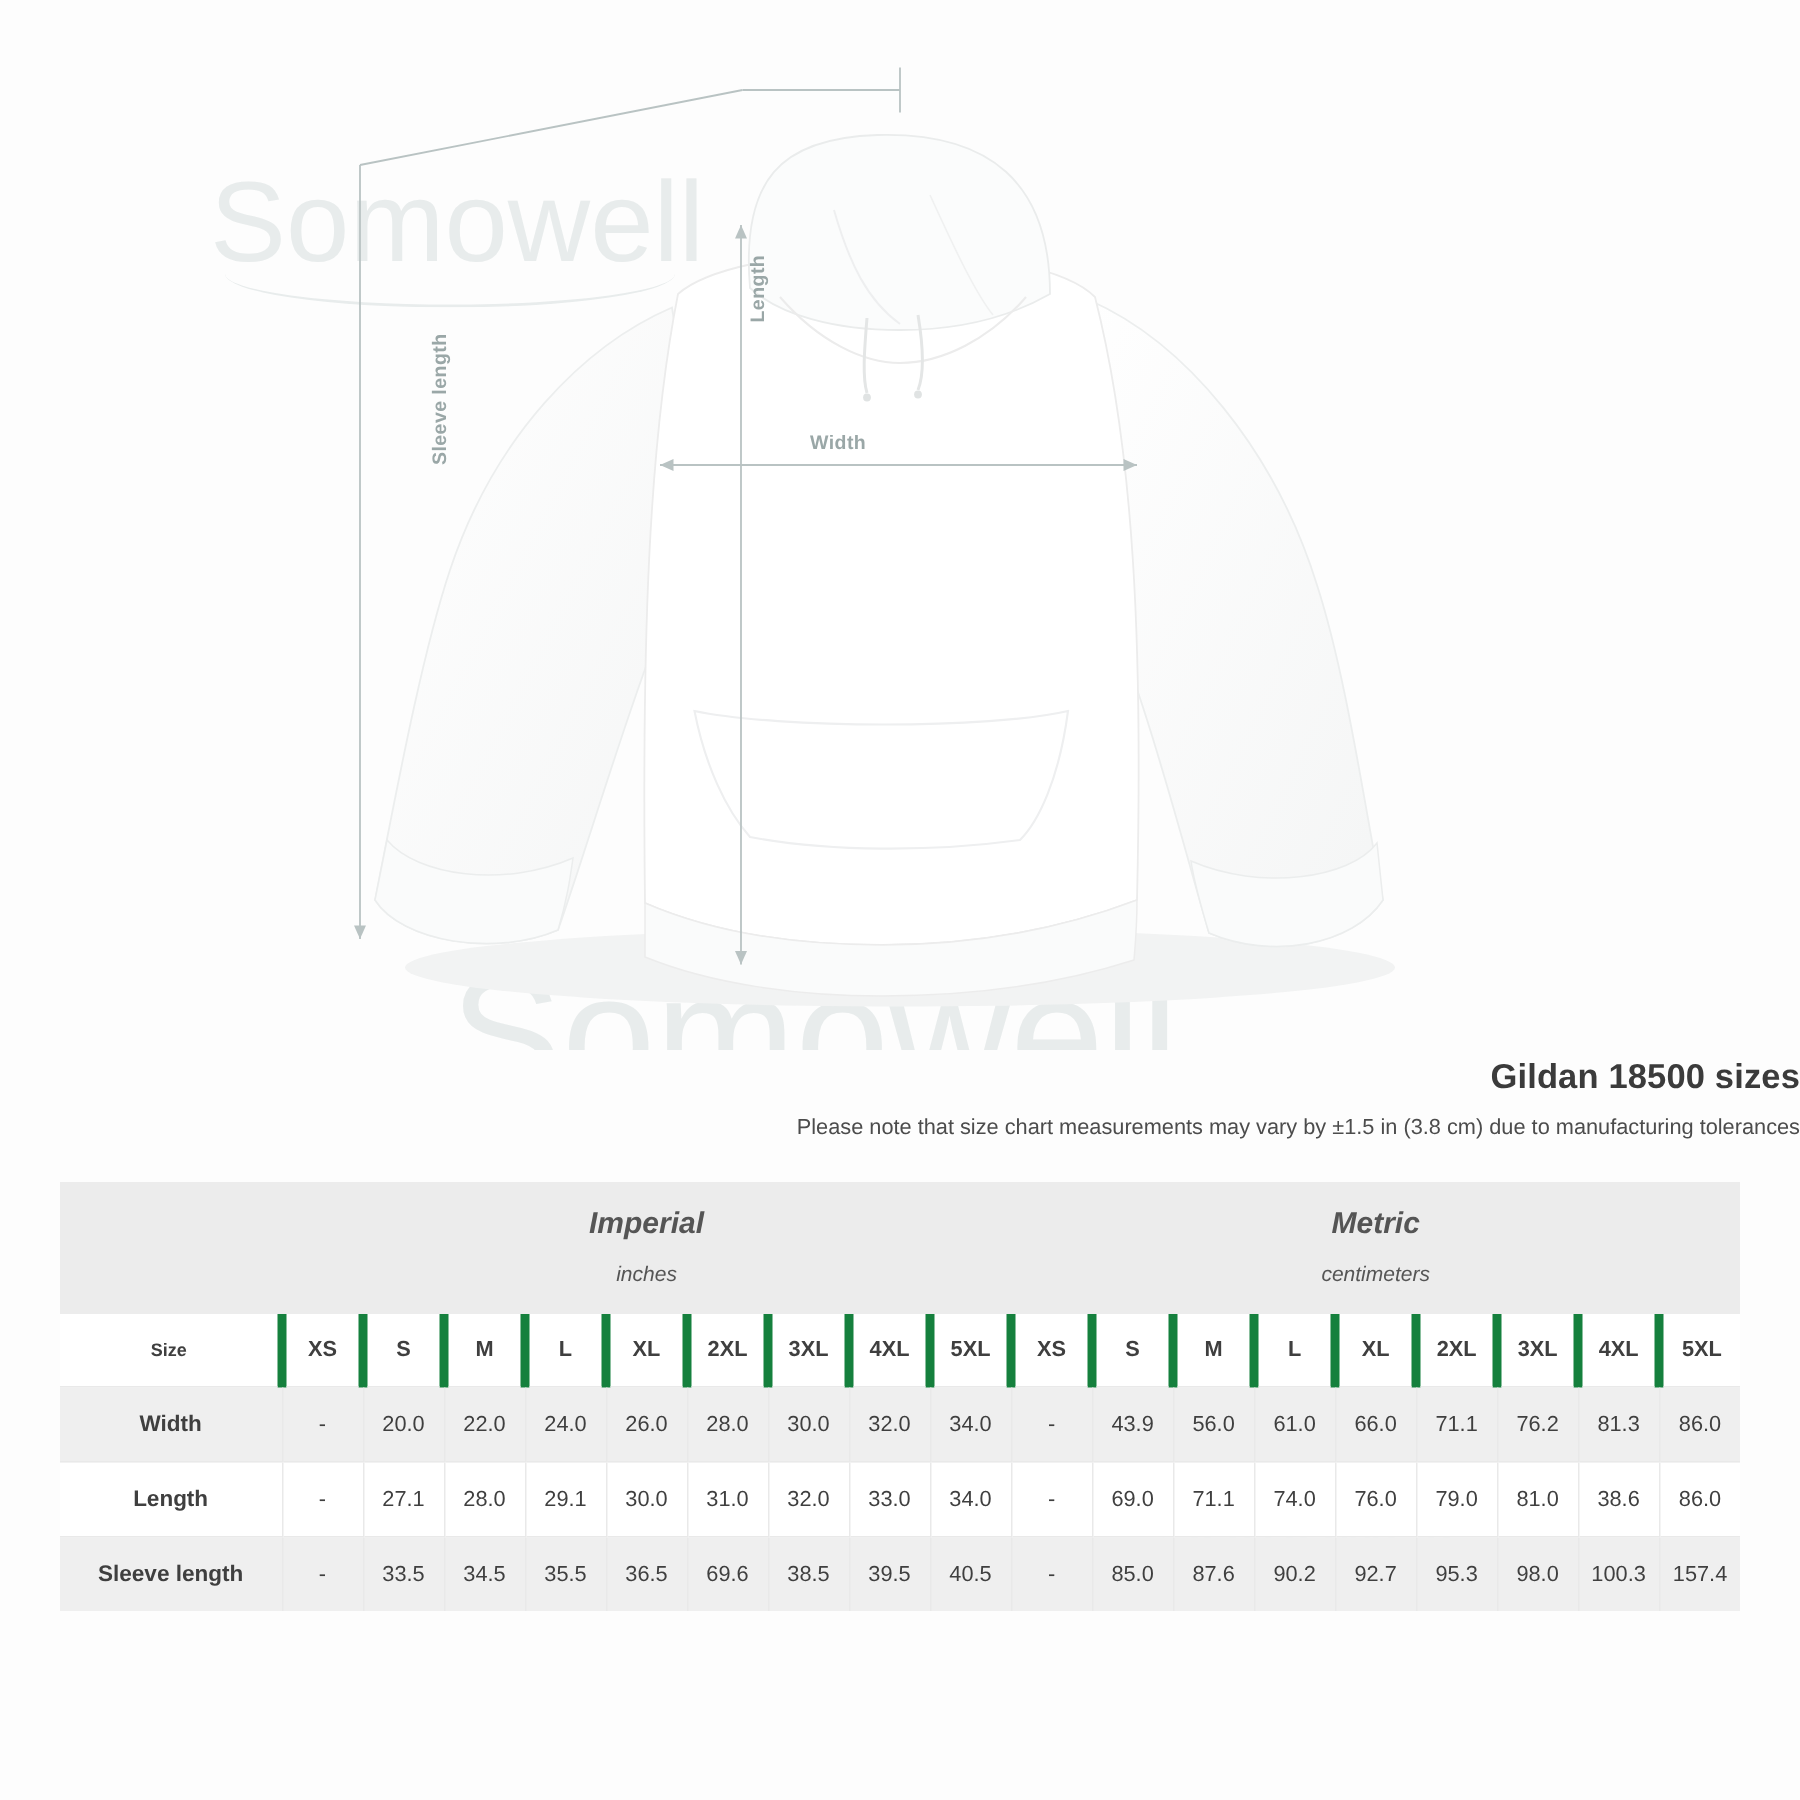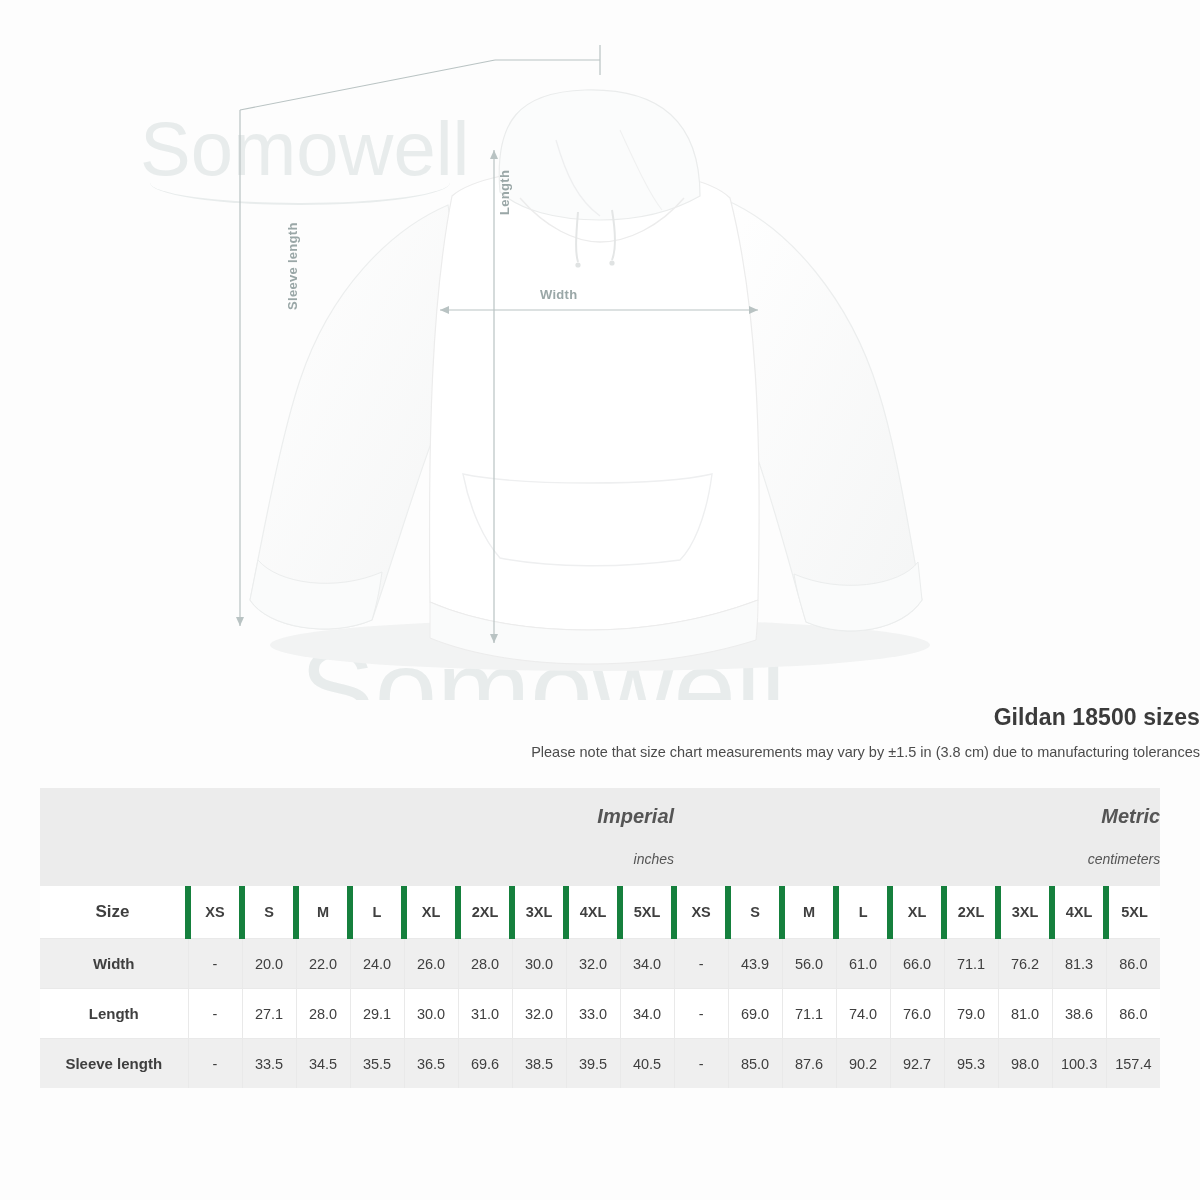--- a/index.html
+++ b/index.html
@@ -70,46 +70,46 @@
     margin-top: 13px;
   }
 
   
   #table-wrap { position: absolute; left: 40px; top: 788px; width: 1120px; }
   table { border-collapse: collapse; width: 1120px; table-layout: fixed; }
   td, th { border: none; }
 
   .sys-row td {
     background: #ececec;
-    text-align: right;
+    text-align: center;
     padding: 17px 0 19px;
   }
   .sys-name {
     font-size: 20px;
     font-weight: bold;
     font-style: italic;
     color: #555;
   }
   .sys-unit {
     font-size: 14px;
     font-style: italic;
     color: #555;
-    margin-top: 23px;
+    margin-top: 13px;
   }
 
   .hdr-row td {
     background: #fff;
     text-align: center;
     font-size: 14.5px;
     font-weight: bold;
     color: #3f3f3f;
     padding: 16px 0;
     border-left: 6px solid #15803d;
   }
-  .hdr-row td.rowhdr { border-left: none; font-size: 17px; }
+  .hdr-row td.rowhdr { border-left: none; font-size: 12px; }
 
   .data-row td {
     text-align: center;
     font-size: 14.5px;
     color: #3f3f3f;
     padding: 16px 0;
     border-left: 1px solid #e9e9e9;
     border-top: 1px solid #e9e9e9;
   }
   .data-row.shade td { background: #efefef; }

